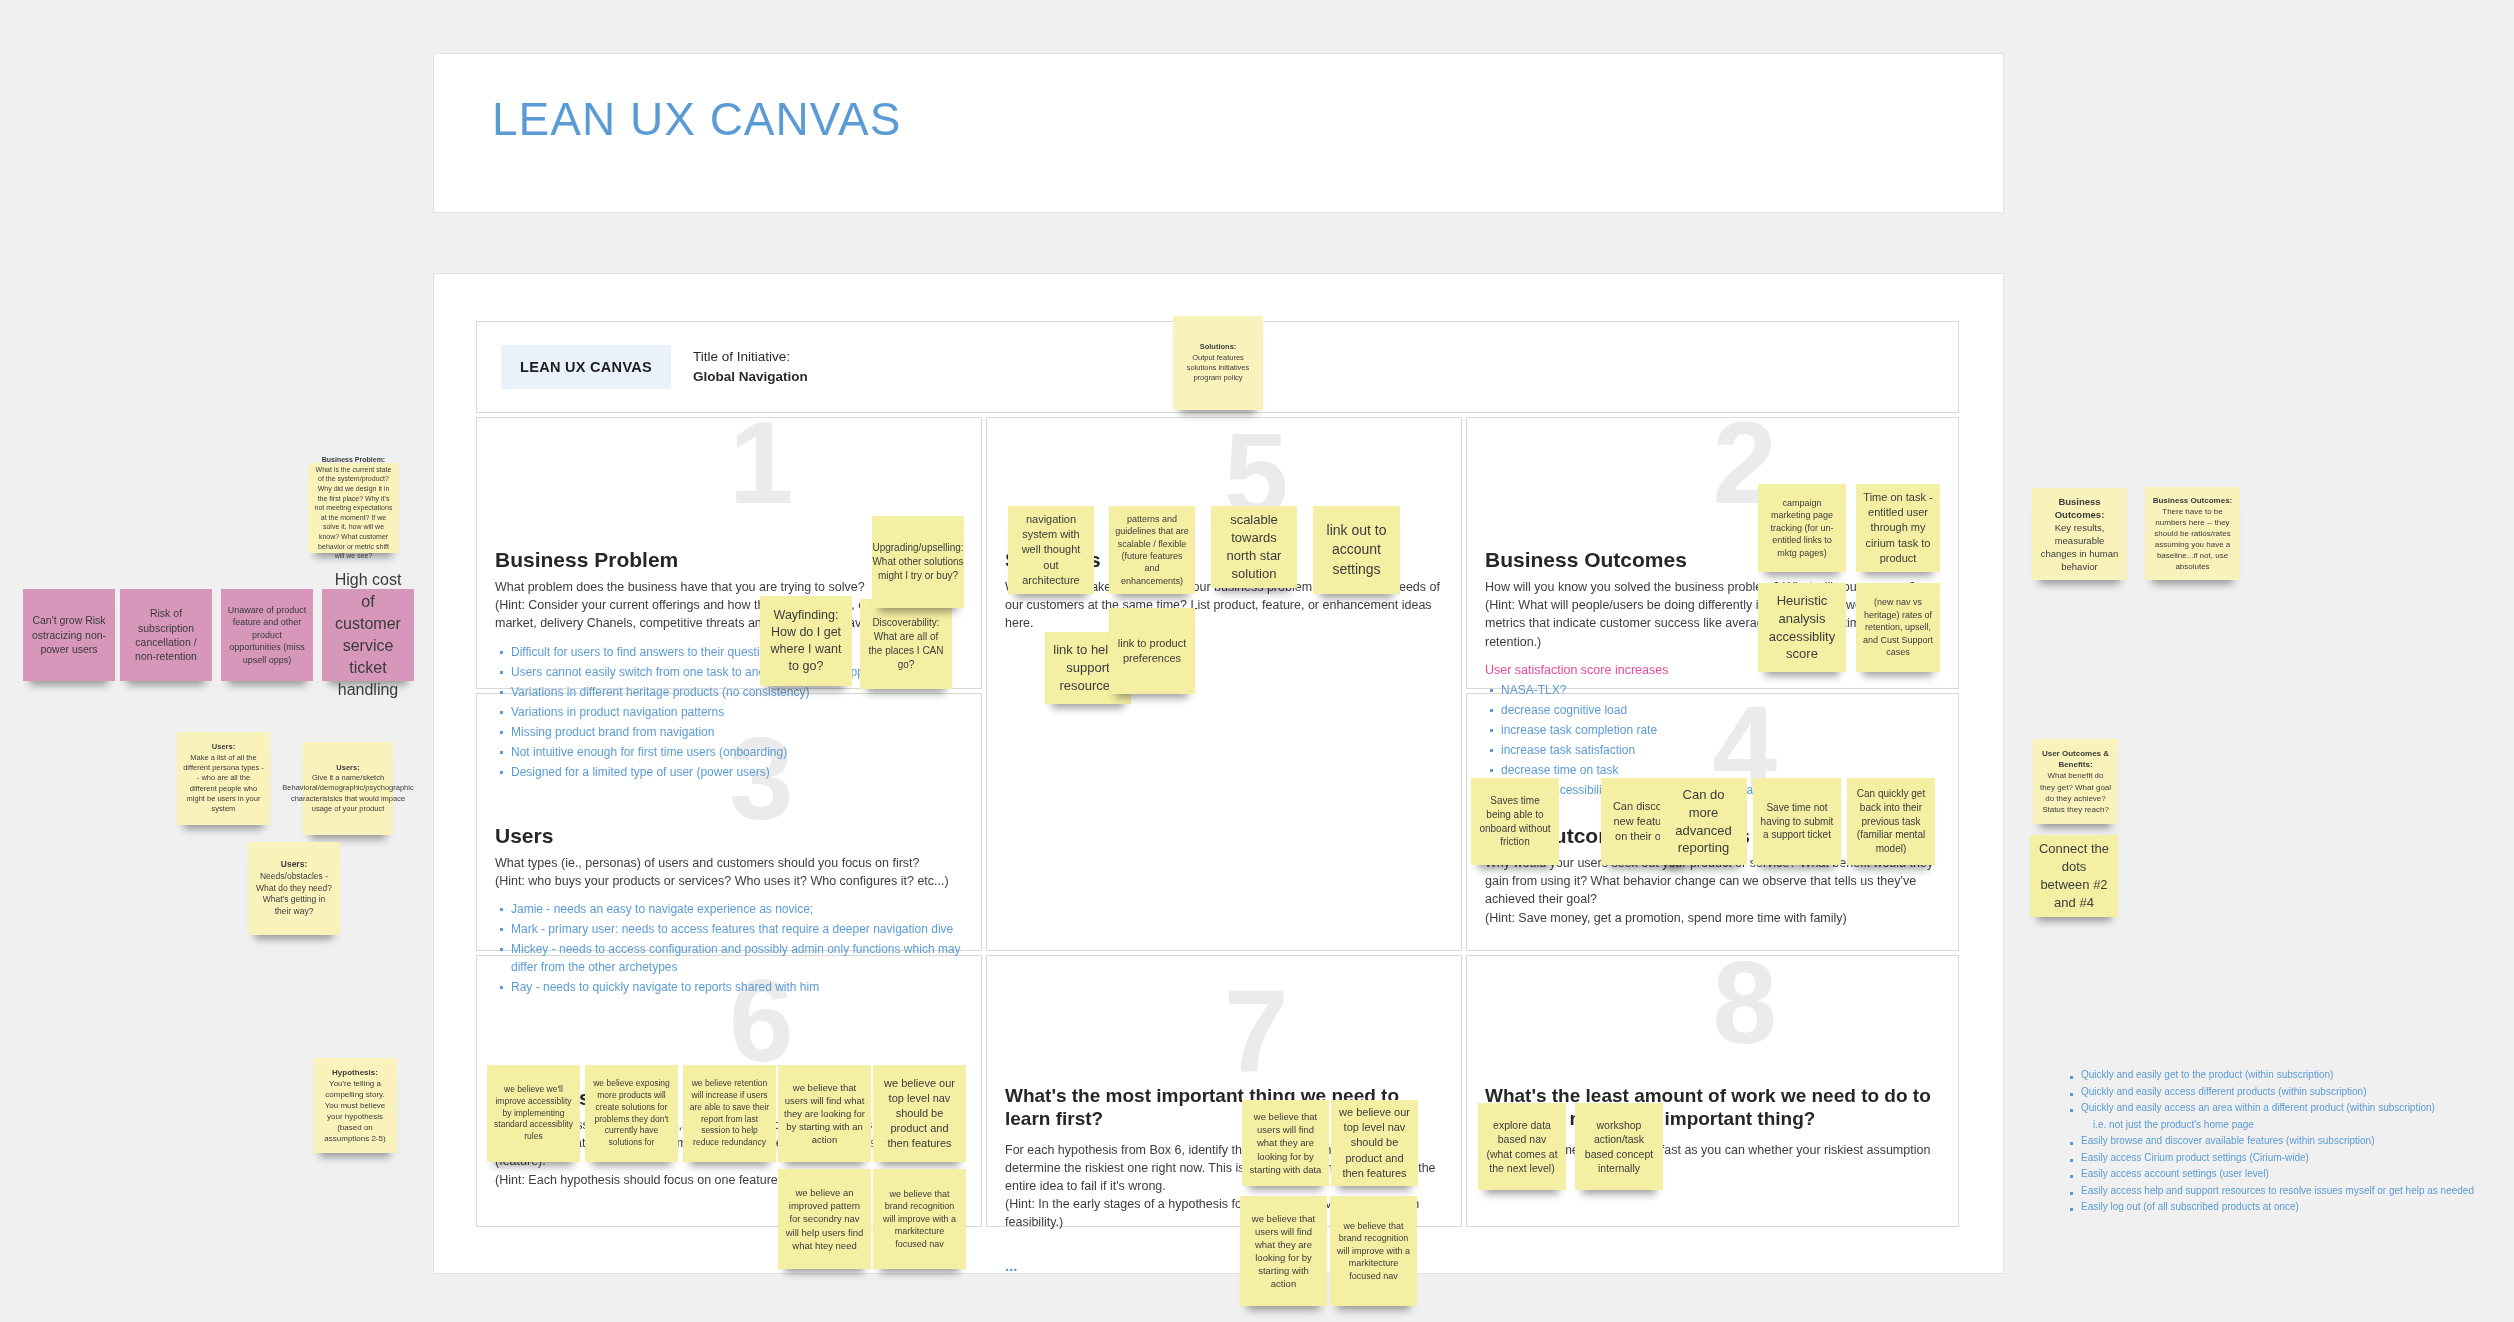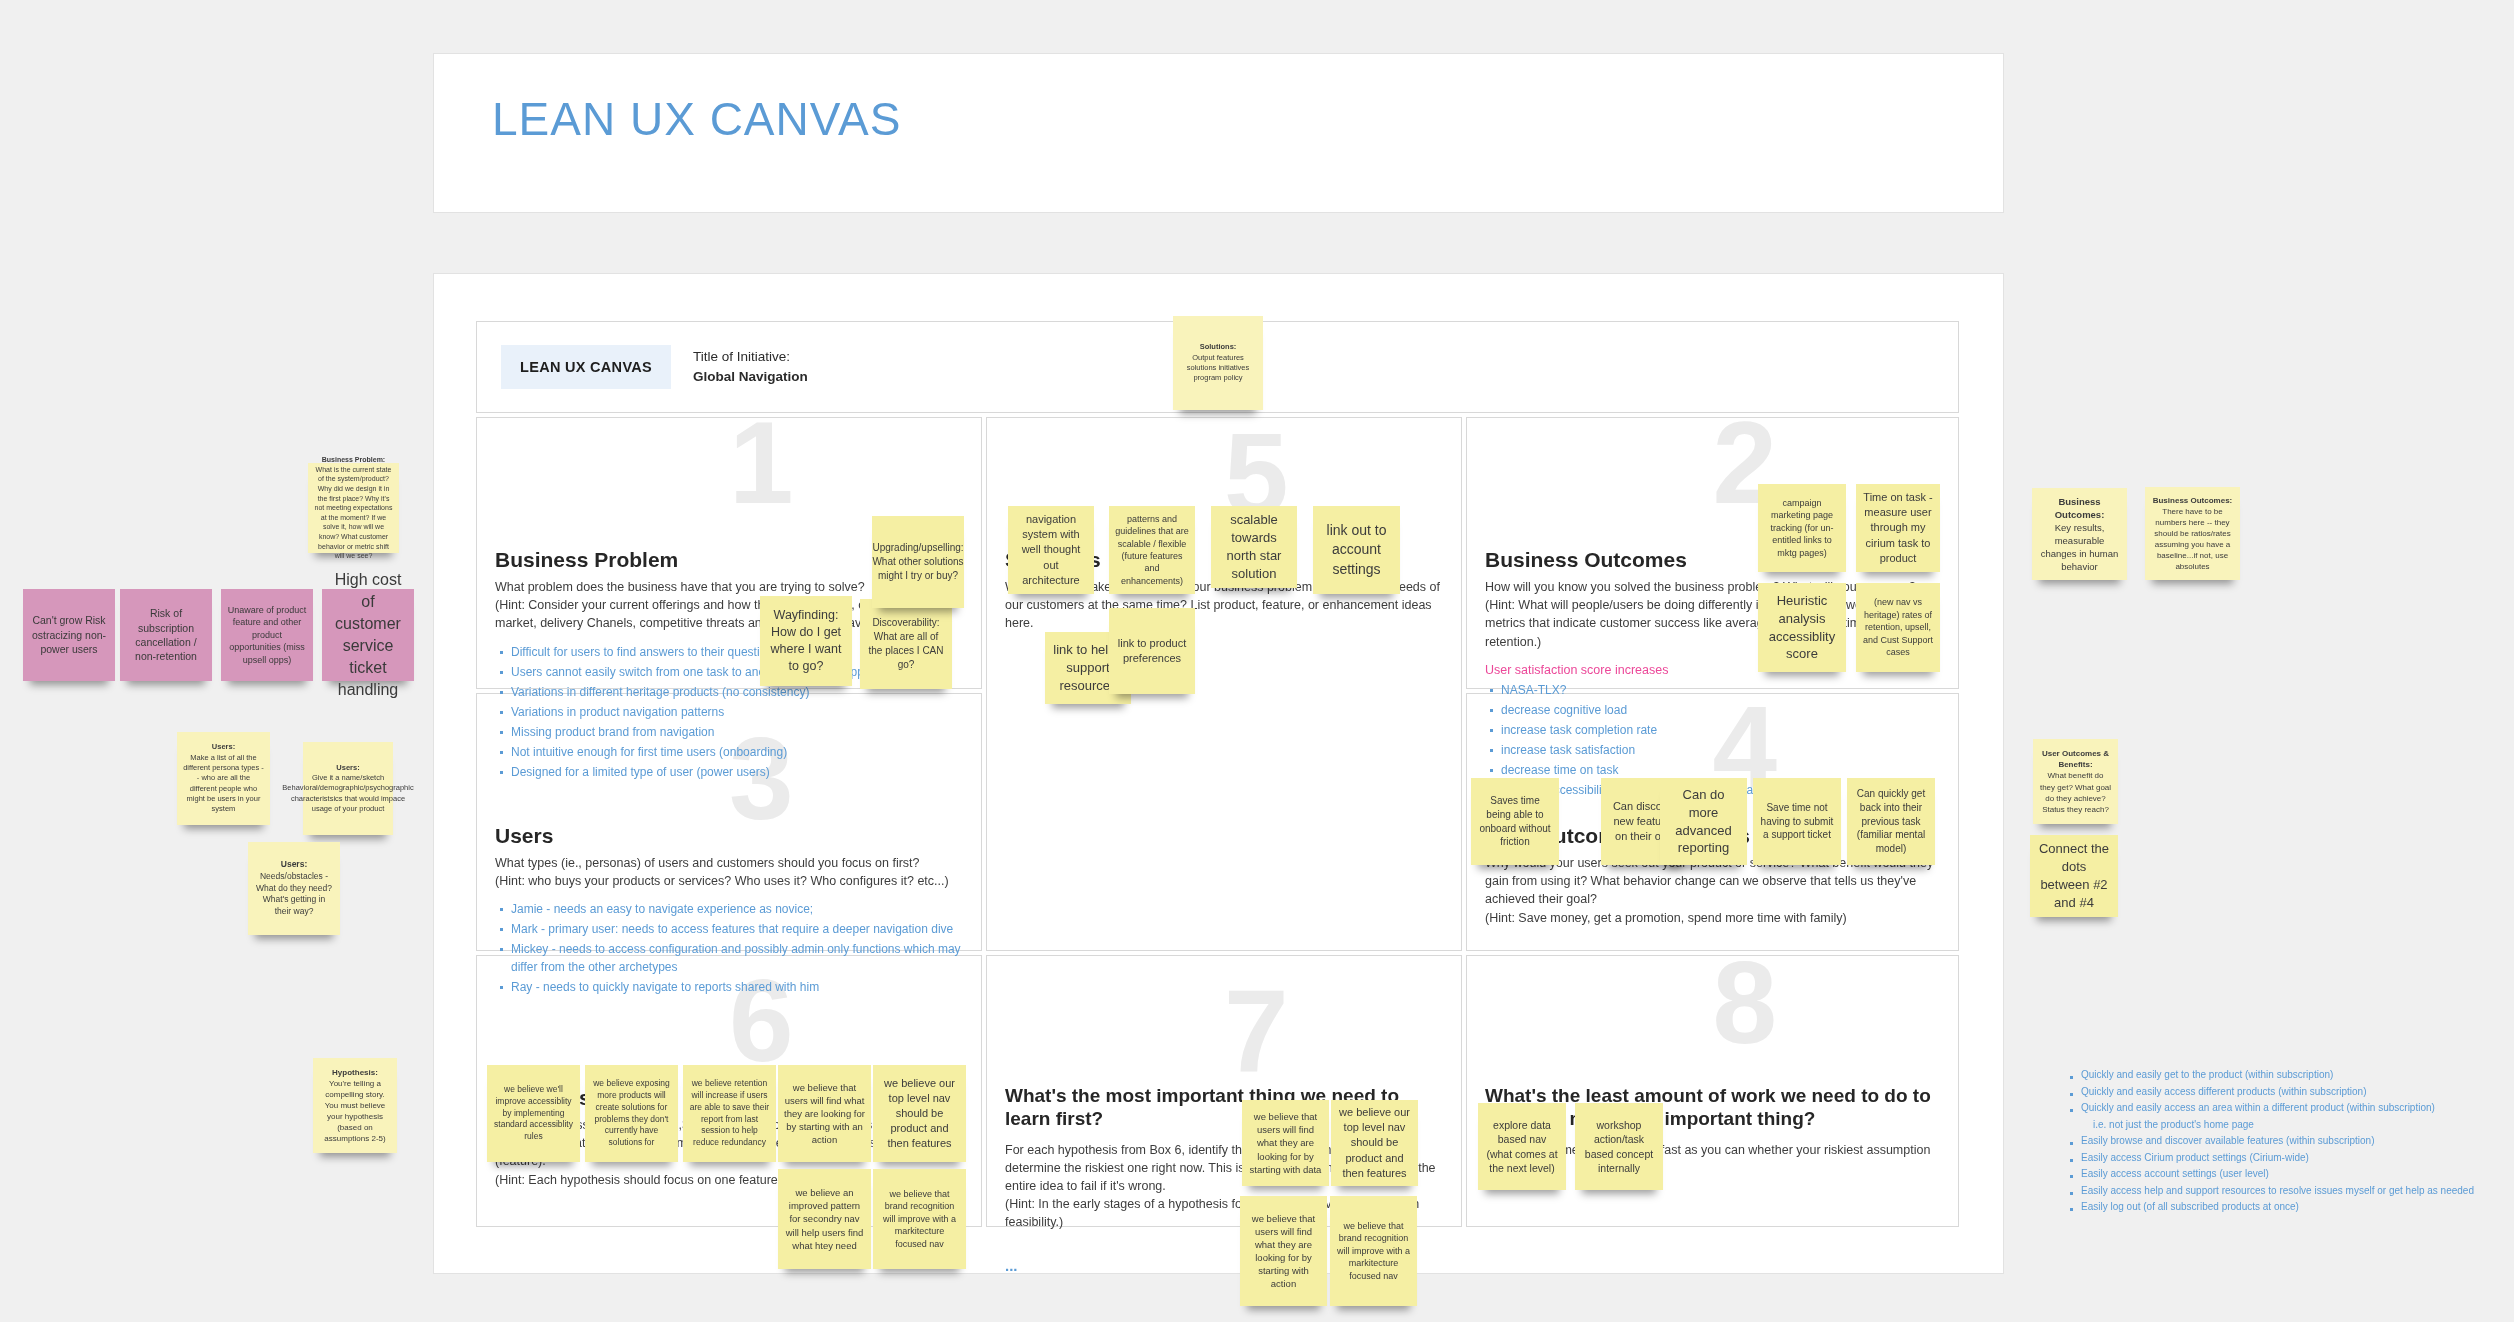--- a/index.html
+++ b/index.html
@@ -200,21 +200,21 @@
       <span>link to help / support resources</span>
     </div>
   <div class="note n-11" style="left:1109px;top:608px;width:86px;height:86px;">
       <span>link to product preferences</span>
     </div>
 
   <div class="note n-9" style="left:1758px;top:484px;width:88px;height:88px;">
       <span>campaign marketing page tracking (for un-entitled links to mktg pages)</span>
     </div>
   <div class="note n-11" style="left:1856px;top:484px;width:84px;height:88px;">
-      <span>Time on task - measure user through my cirium task to product</span>
+      <span>Time on task - entitled user through my cirium task to product</span>
     </div>
   <div class="note n-13" style="left:1758px;top:583px;width:88px;height:89px;">
       <span>Heuristic analysis accessiblity score</span>
     </div>
   <div class="note n-9" style="left:1856px;top:583px;width:84px;height:89px;">
       <span>(new nav vs heritage) rates of retention, upsell, and Cust Support cases</span>
     </div>
 
   <div class="note n-10" style="left:1471px;top:778px;width:88px;height:87px;">
       <span>Saves time being able to onboard without friction</span>

